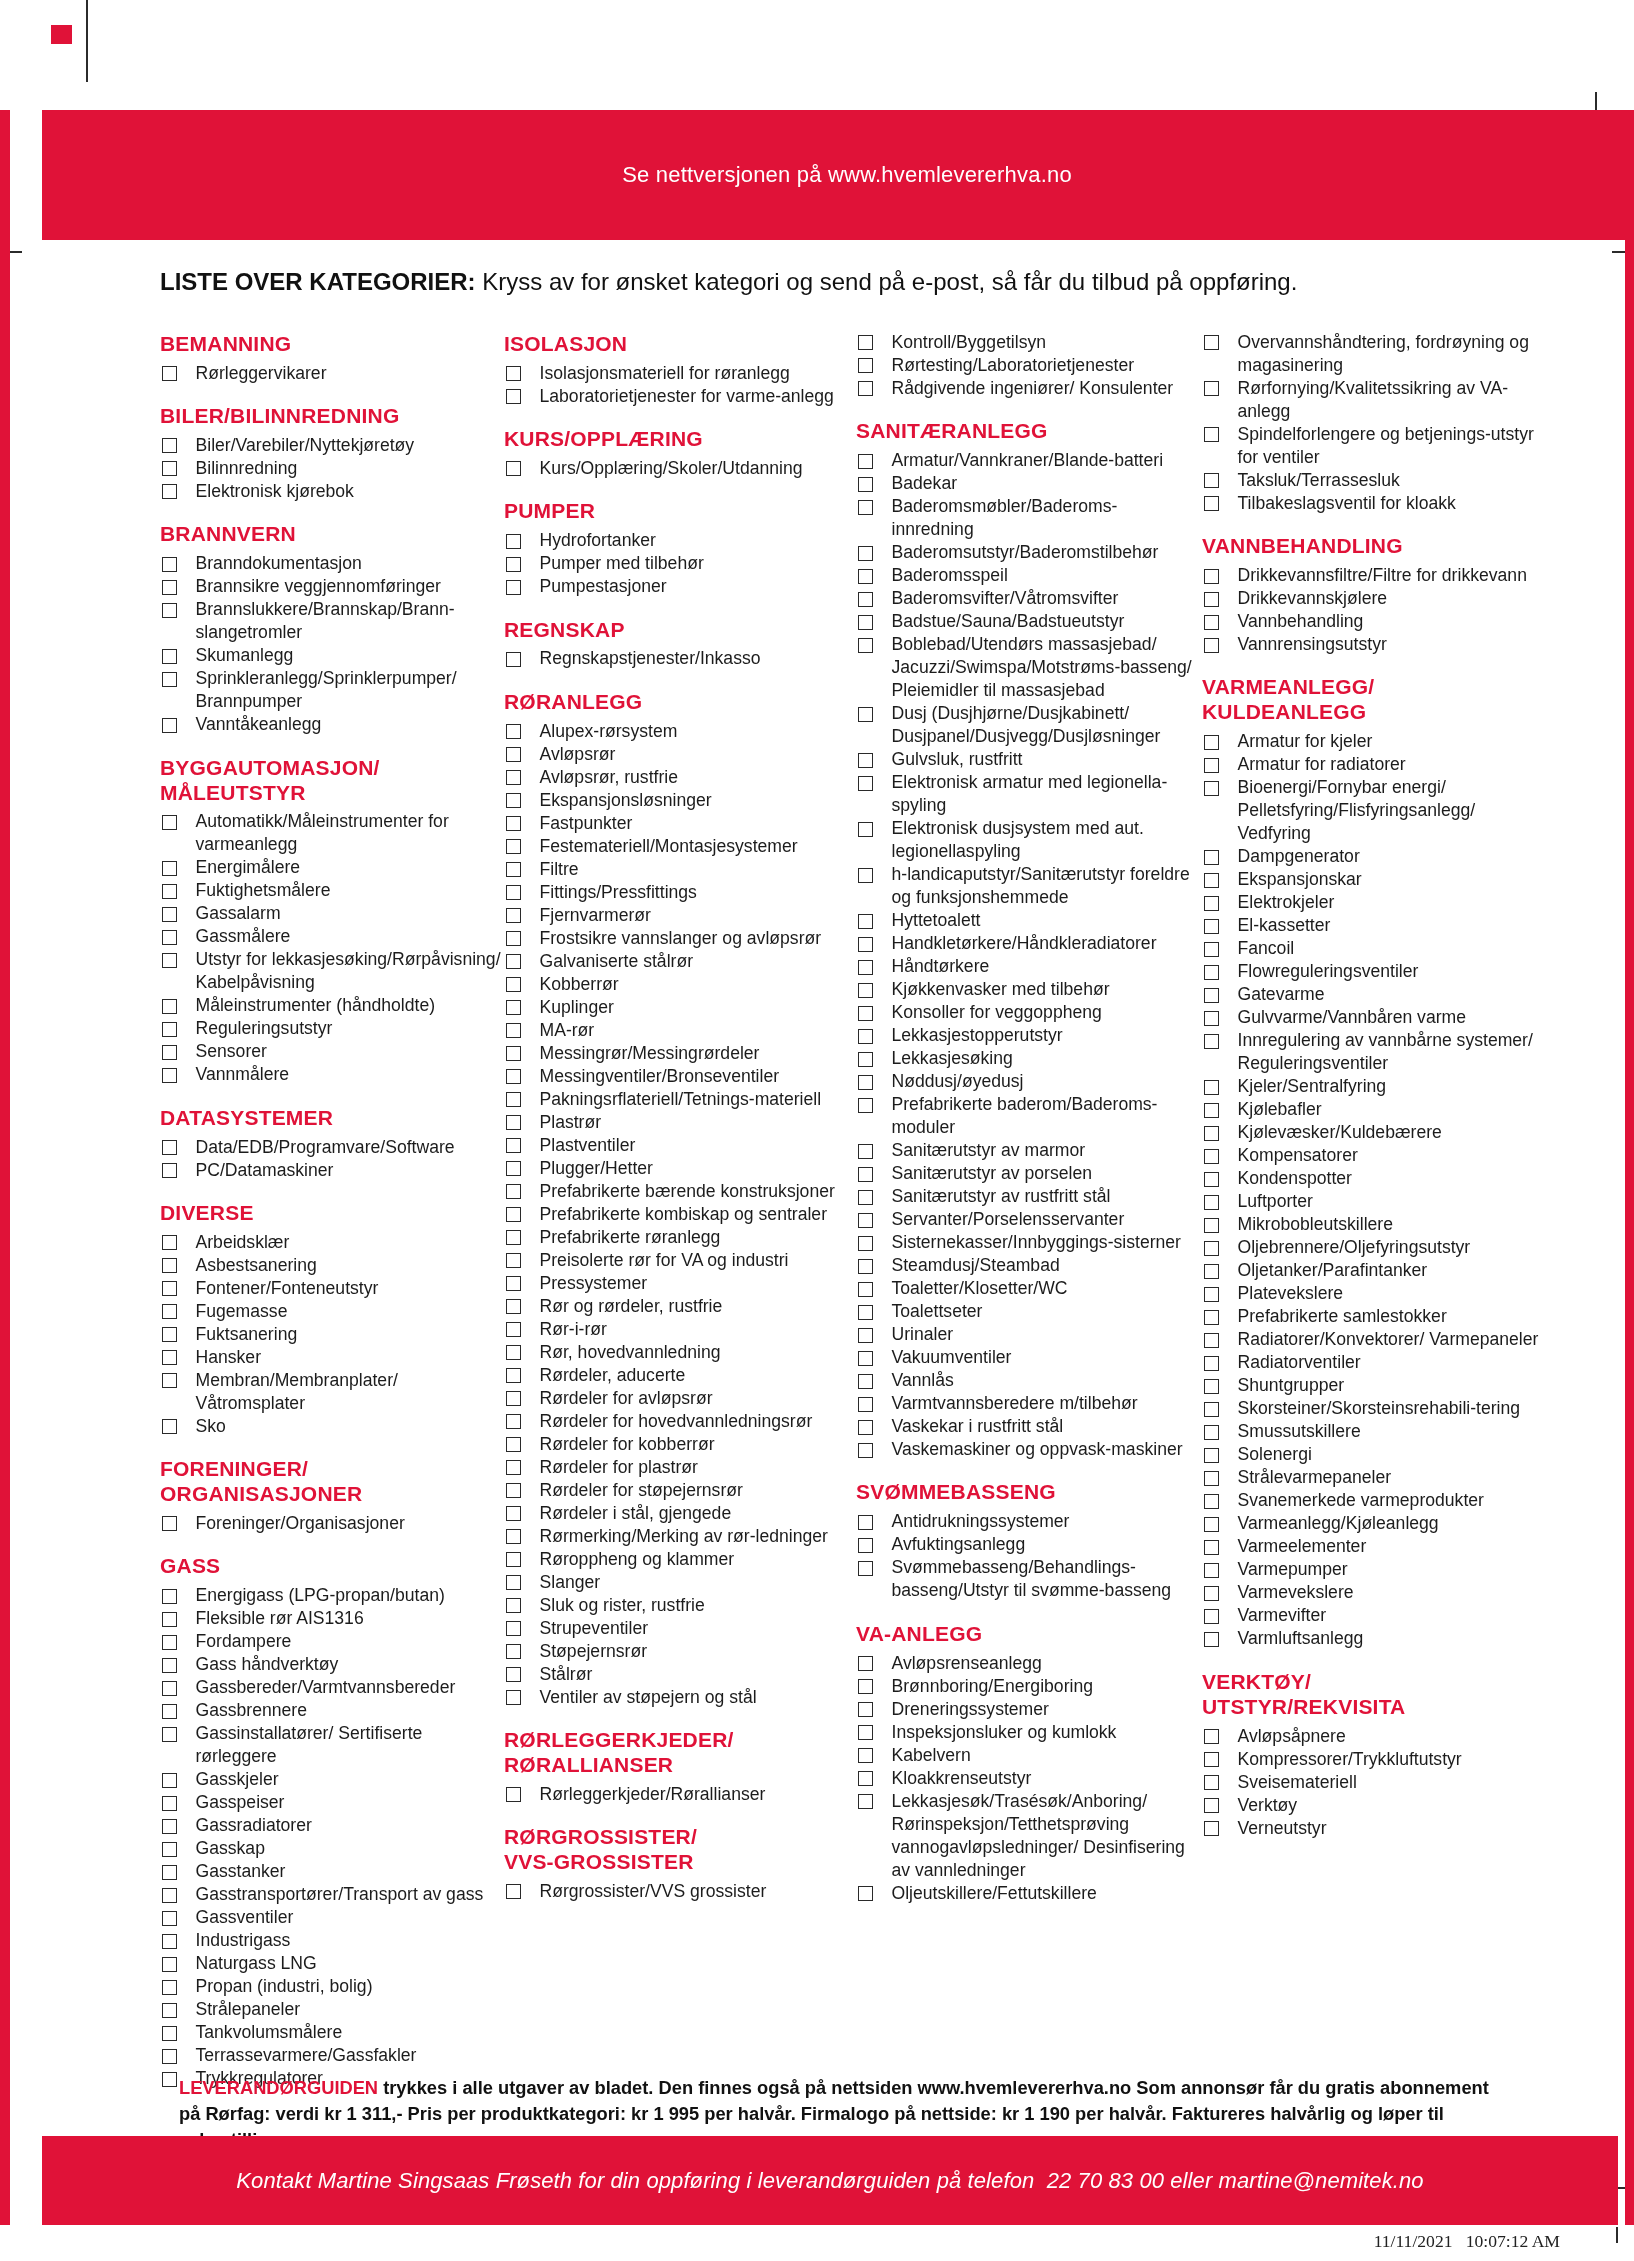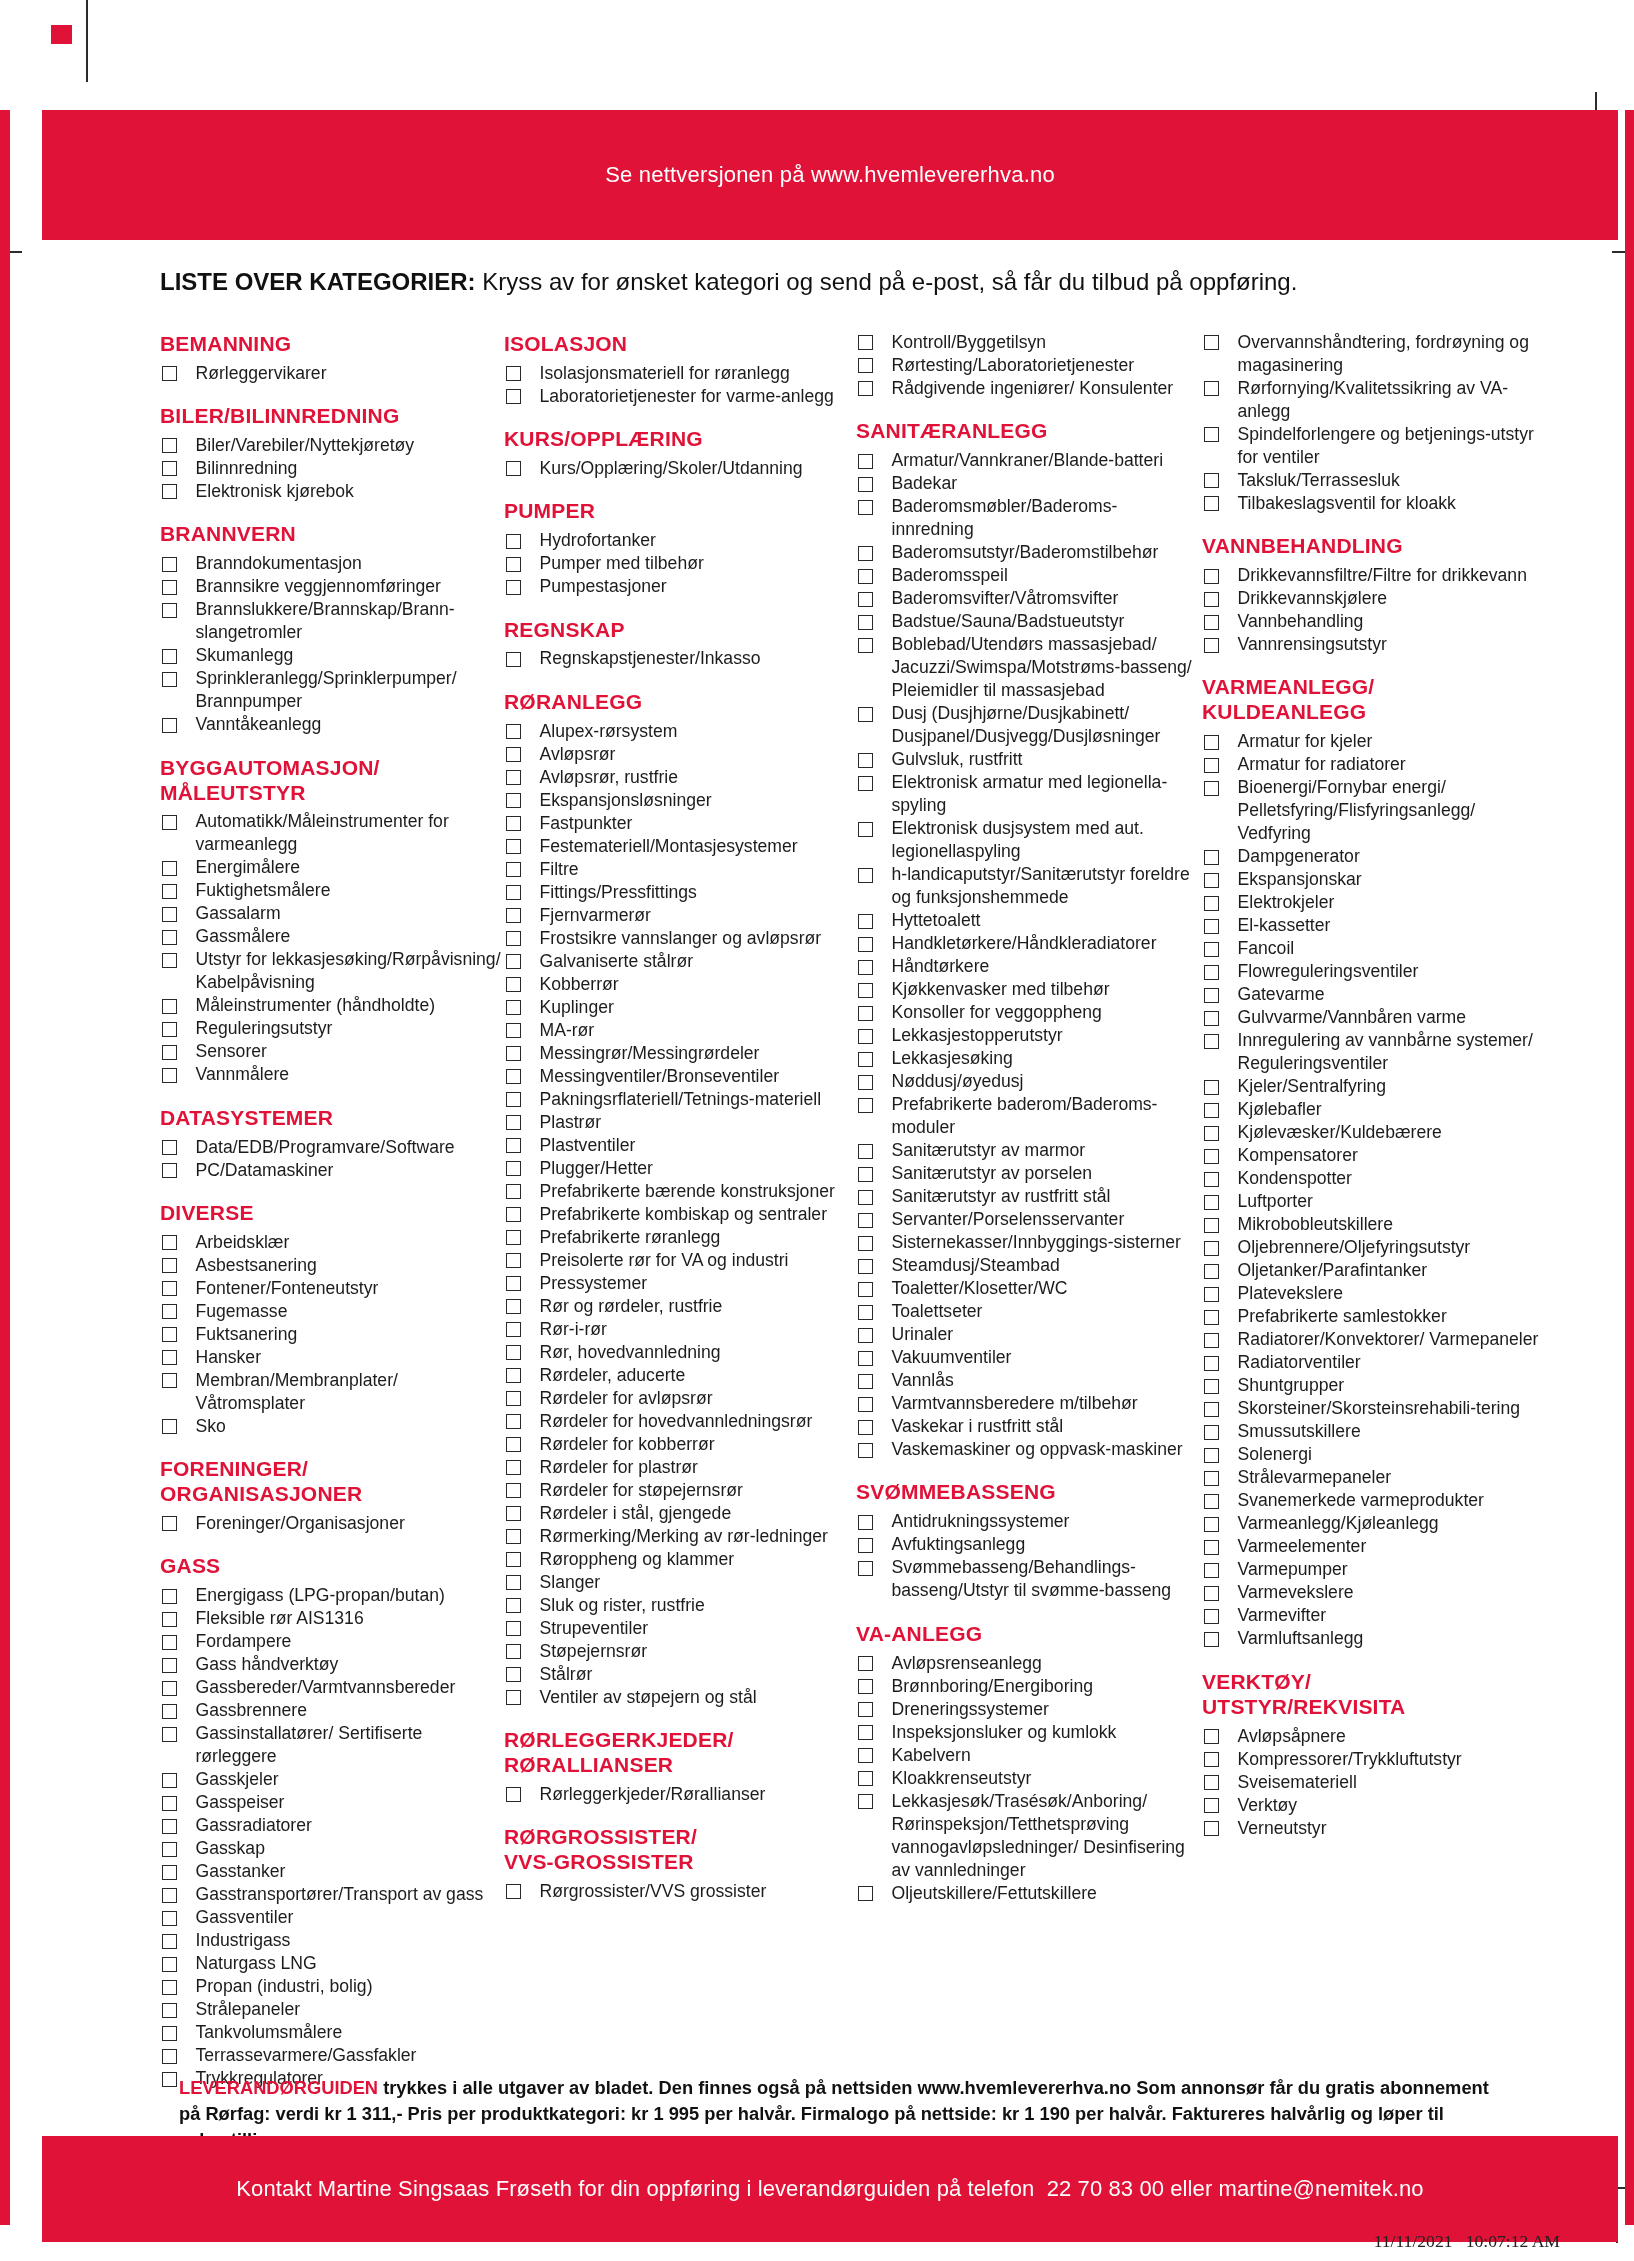--- a/index.html
+++ b/index.html
@@ -13,40 +13,40 @@
   .mark.v2{left:1595px;top:92px;width:1.5px;height:45px;}
   .mark.hl{left:0;top:251px;width:22px;height:2.2px;}
   .mark.hr{left:1612px;top:251px;width:22px;height:2.2px;}
   .mark.hr2{left:1615px;top:2187px;width:19px;height:2.2px;}
   .mark.v3{left:1616px;top:2227px;width:2.2px;height:16px;}
   
   .strip{position:absolute;top:110px;width:9.5px;height:2115px;background:var(--red);}
   .strip.left{left:0;} .strip.right{right:0;}
   
   .banner{position:absolute;left:42px;top:110px;width:1576px;height:130px;background:var(--red);
-          display:flex;align-items:center;justify-content:center;}
+          display:flex;align-items:center;justify-content:center;padding-left:17px;}
   .banner-text{color:#ffffff;font-size:22px;letter-spacing:0.2px;}
   
   .title{position:absolute;left:160px;top:268px;font-size:24px;color:#111;white-space:nowrap;}
   .title .lead{font-weight:700;}
   
   .columns{position:absolute;left:160px;top:331px;display:grid;grid-template-columns:344px 352px 346px 344px;}
   .cat-heading{color:var(--red);font-size:21px;line-height:25px;font-weight:700;letter-spacing:0.2px;
                margin:18.3px 0 5.9px 0;white-space:pre-line;}
   .cat-section:first-child > .cat-heading{margin-top:0;}
   .item{display:flex;align-items:flex-start;}
   .cb{flex:0 0 auto;width:13px;height:13px;border:1.8px solid #2a2a2a;margin:4.4px 19px 0 1.5px;background:#fff;}
   .item-text{font-size:17.6px;line-height:23px;color:var(--ink);width:306px;}
   
   .note{position:absolute;left:179px;top:2075px;width:1319px;font-size:18.3px;line-height:26px;
         font-weight:700;color:#111;}
   .note .lead{color:var(--red);}
   
-  .bar{position:absolute;left:42px;top:2136px;width:1576px;height:106px;background:var(--red);
-       display:flex;align-items:center;justify-content:center;}
+  .bar{position:absolute;left:42px;top:2136px;width:1576px;height:89px;background:var(--red);
+       display:flex;align-items:center;justify-content:center;font-style:italic;}
   .bar-text{color:#ffffff;font-size:22px;white-space:pre-wrap;letter-spacing:0.1px;}
   
   .print-left{position:absolute;left:40px;top:2231px;font-family:"Liberation Serif",serif;
               font-size:17.6px;color:#222;white-space:pre;margin-top:44px;}
   .print-right{position:absolute;right:74px;top:2231px;font-family:"Liberation Serif",serif;
                font-size:17.6px;color:#222;white-space:pre;margin-left:16px;}
 </style>
 </head>
 <body>
 

